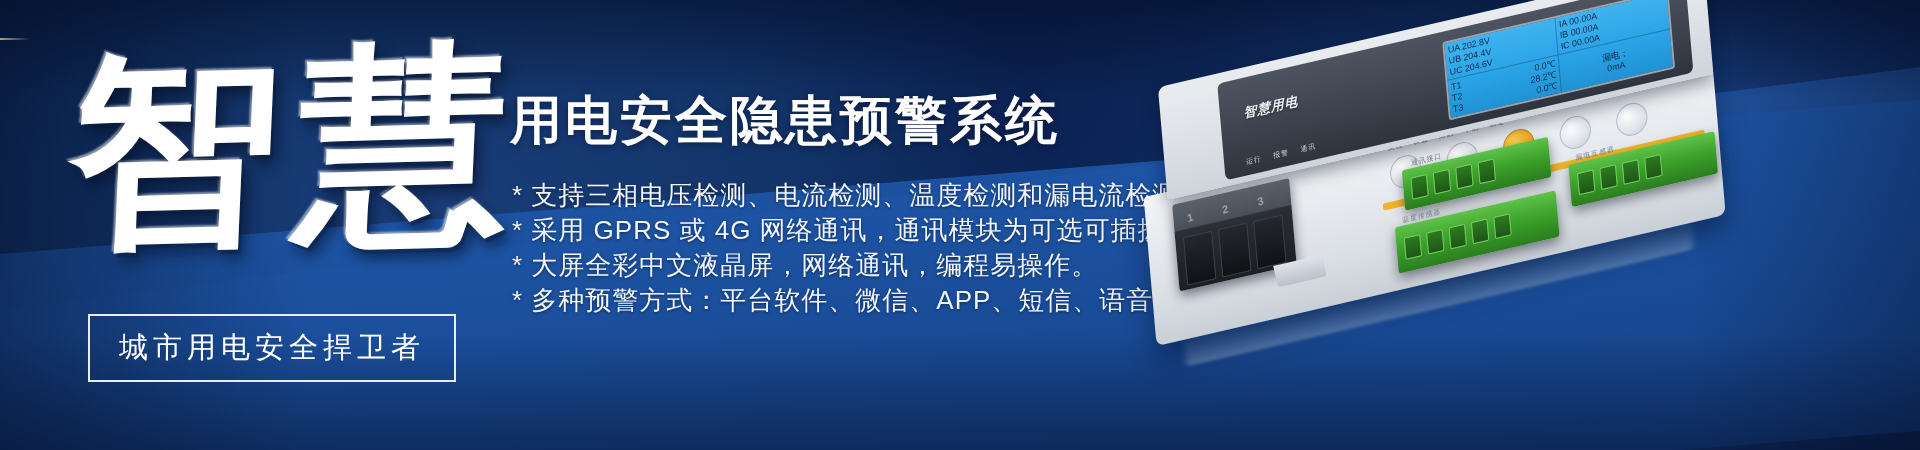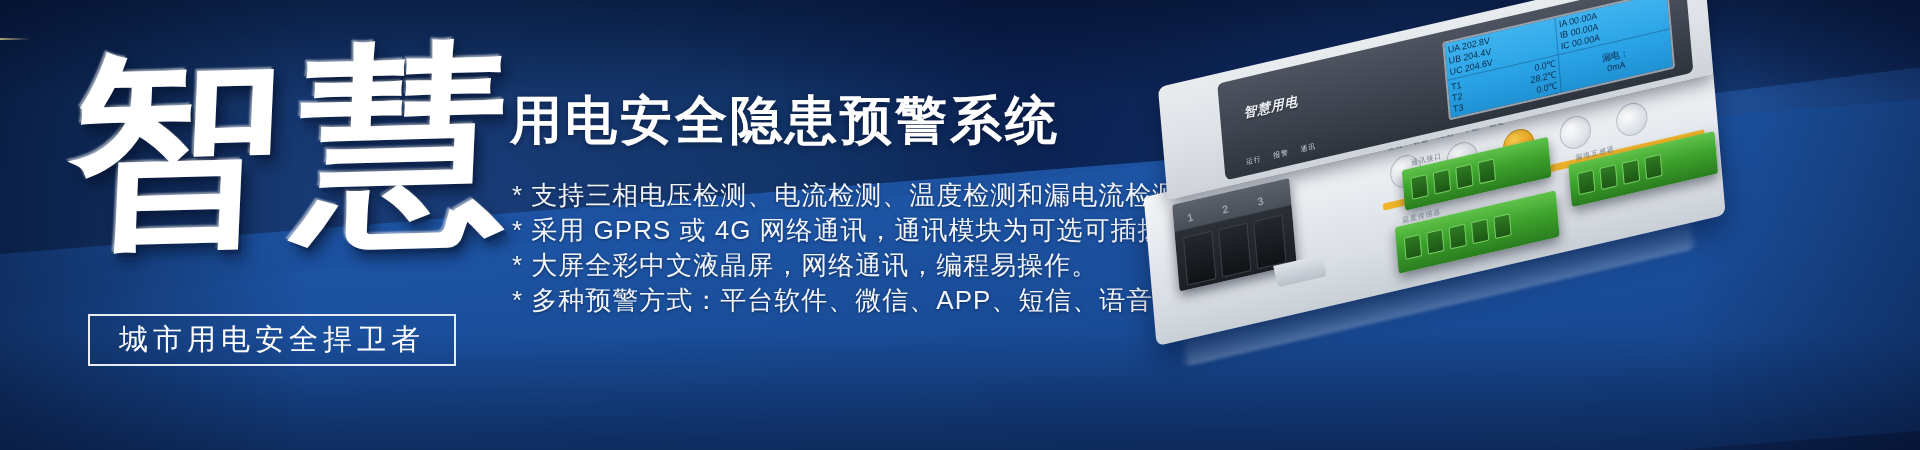--- a/index.html
+++ b/index.html
@@ -91,21 +91,21 @@
       -2px -2px 2px rgba(255,255,255,.55);
     transform: skewX(-4deg) rotate(-1.5deg);
     transform-origin: left center;
   }
 
   .tagline-box {
     position: absolute;
     left: 88px;
     top: 314px;
     width: 368px;
-    height: 52px;
+    height: 68px;
     border: 2px solid #e8ecf5;
     box-sizing: border-box;
     display: flex;
     align-items: center;
     justify-content: center;
   }
   .tagline-text {
     color: #ffffff;
     font-size: 29px;
     letter-spacing: 5px;

